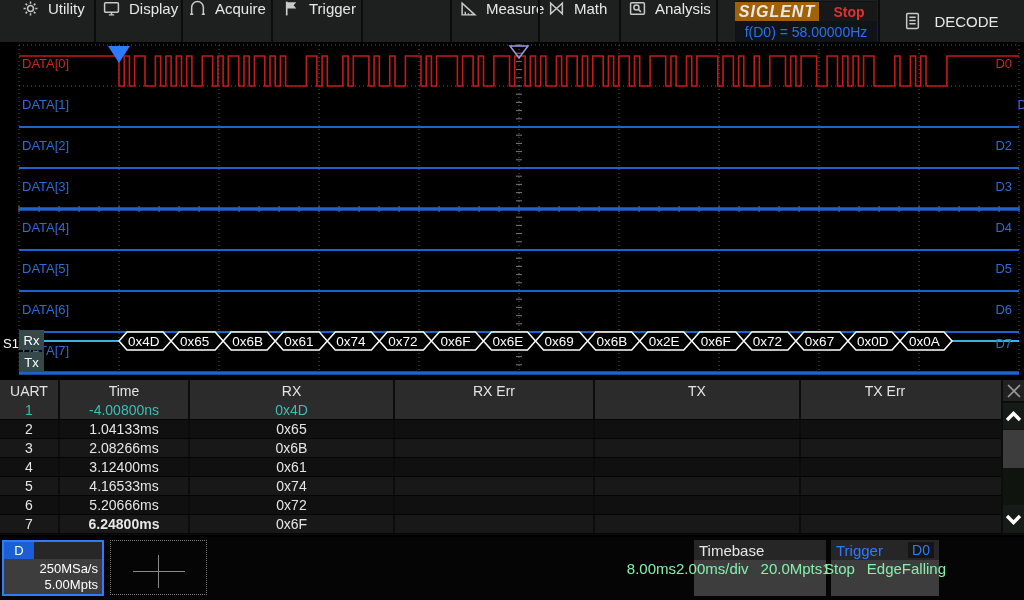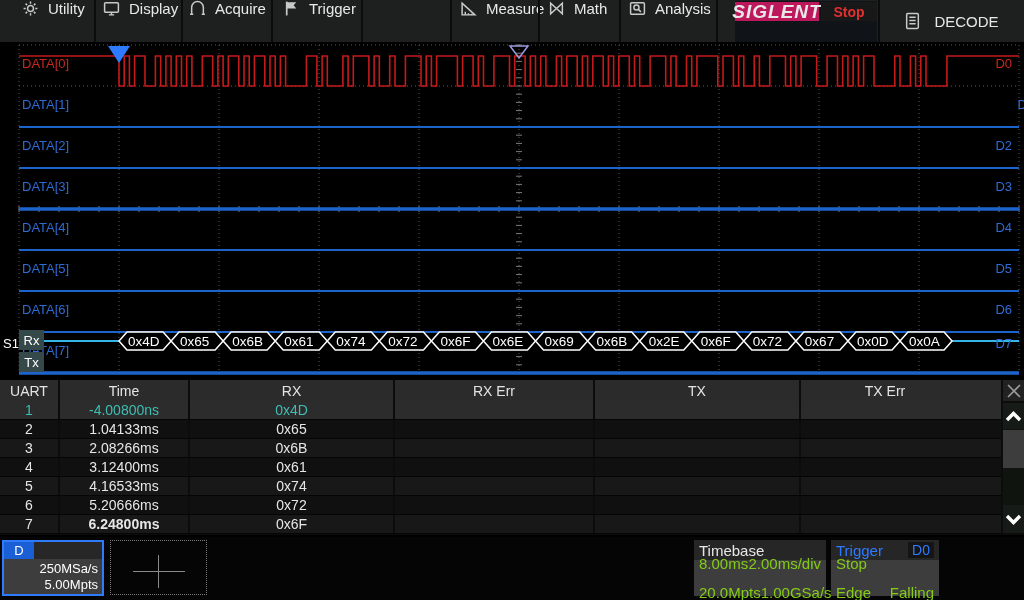--- a/index.html
+++ b/index.html
@@ -5,22 +5,22 @@
   html,body{margin:0;padding:0;background:#000;}
   #screen{position:relative;width:1024px;height:600px;background:#000;overflow:hidden;
           font-family:"Liberation Sans",sans-serif;color:#e6e6e6;-webkit-font-smoothing:antialiased;}
   
   #menubar{position:absolute;left:0;top:0;width:1024px;height:42px;background:#1e2020;border-bottom:3px solid #000;}
   .menu-item{position:absolute;top:0;height:42px;display:flex;align-items:flex-start;gap:9px;font-size:15px;color:#e8e8e8;cursor:default;}
   .menu-sep{position:absolute;top:0;width:2px;height:42px;background:#0b0d0d;}
   .micon{display:flex;align-items:center;}
   .micon svg{stroke:#c9c9c9;fill:none;stroke-width:1.4;}
   #brandbox{position:absolute;left:735px;top:1px;width:142px;height:41px;background:#101418;}
-  #brand{position:absolute;left:0;top:1px;width:84px;height:19px;background:#be185d;color:#e8e8e8;
-         font-weight:bold;font-size:19px;letter-spacing:1px;display:flex;align-items:center;justify-content:center;font-style:italic;}
+  #brand{position:absolute;left:0;top:1px;width:84px;height:19px;background:#a16207;color:#e8e8e8;
+         font-weight:bold;font-size:16px;letter-spacing:1px;display:flex;align-items:center;justify-content:center;font-style:italic;}
   #runstate{position:absolute;left:86px;top:1px;width:56px;height:19px;background:#181818;color:#e03030;
             font-size:14px;font-weight:bold;display:flex;align-items:center;justify-content:center;}
   #freqcounter{position:absolute;left:0;top:21px;width:142px;height:20px;color:#2a6ff0;font-size:14px;
                display:flex;align-items:center;justify-content:center;}
   #decode-head{position:absolute;left:880px;top:0;width:144px;height:42px;display:flex;align-items:center;gap:14px;justify-content:center;font-size:15px;color:#e8e8e8;}
   
   #wavezone{position:absolute;left:0;top:42px;width:1024px;height:336px;background:#000;}
   #wavesvg{position:absolute;left:0;top:0;}
   .ch-label{position:absolute;font-size:13px;z-index:3;}
   .ch-red{color:#c8281e;}
@@ -48,21 +48,21 @@
   #bottombar{position:absolute;left:0;top:537px;width:1024px;height:63px;background:#050505;}
   #dbox{position:absolute;left:2px;top:3px;width:102px;height:56px;border:2px solid #2f7bff;background:#272727;box-sizing:border-box;}
   #dbox-tab{position:absolute;left:0;top:0;width:30px;height:17px;background:#1b5fd6;color:#fff;font-size:13px;display:flex;align-items:center;justify-content:center;}
   #dbox-body{position:absolute;left:0;top:17px;width:98px;height:35px;background:#3d3d3d;color:#fff;font-size:13px;
              display:flex;flex-direction:column;align-items:flex-end;justify-content:center;padding-right:4px;box-sizing:border-box;line-height:16px;}
   #addbox{position:absolute;left:110px;top:3px;width:97px;height:55px;border:1px dotted #7a7a7a;box-sizing:border-box;}
   #addbox .plus-h{position:absolute;left:22px;top:30px;width:52px;height:1px;background:#8a8a8a;}
   #addbox .plus-v{position:absolute;left:47px;top:14px;width:1px;height:33px;background:#8a8a8a;}
   .info-box{position:absolute;top:3px;height:56px;}
   .info-head{height:20px;background:#262626;display:flex;align-items:center;justify-content:space-between;padding:0 5px;font-size:15px;}
-  .info-body{height:36px;background:#3d3d3d;font-size:15px;color:#84cc16;display:flex;flex-direction:column;justify-content:center;line-height:17px;padding:0 5px;gap:12px;}
+  .info-body{height:36px;background:#3d3d3d;font-size:15px;color:#86efac;display:flex;flex-direction:row;justify-content:center;line-height:17px;padding:0 5px;gap:12px;}
   .ib-row{display:flex;justify-content:space-between;}
   #timebase-box{left:694px;width:132px;}
   #trigger-box{left:831px;width:108px;}
   #trig-title{color:#2f7bff;}
   #trig-src{color:#2f7bff;background:#151515;padding:0 4px;font-size:14px;}
   #clock-box{left:944px;width:78px;}
   #clock-box .info-head{justify-content:flex-end;}
   #clock-box .info-body{align-items:flex-end;}
 </style>
 </head>
@@ -137,20 +137,21 @@
             <path d="M8.8 8.8l2.4 2.4"></path>
           </svg>
         </span>
       <span>Analysis</span>
     </div>
     <div class="menu-sep" style="left:716px"></div>
 
     <div id="brandbox">
       <div id="brand">SIGLENT</div>
       <div id="runstate">Stop</div>
+      <div id="freqcounter">f(D0) = 58.00000Hz</div>
     </div>
     <div class="menu-sep" style="left:878px"></div>
     <div id="decode-head">
       <span class="micon">
           <svg width="15" height="18" viewBox="0 0 14 17">
             <rect x="1.5" y="1.5" width="11" height="14" rx="1"></rect>
             <path d="M4 5h6 M4 8h6 M4 11h6"></path>
           </svg>
         </span>
       <span>DECODE</span>

